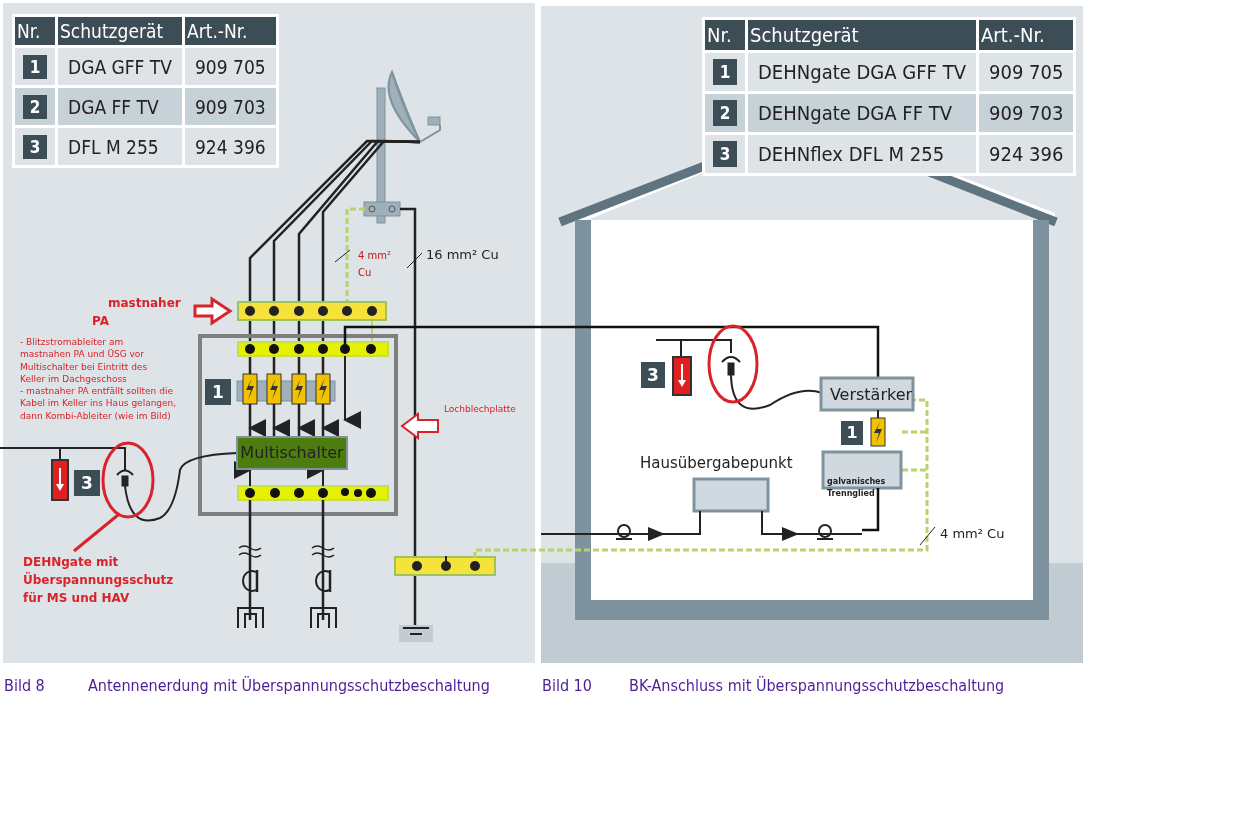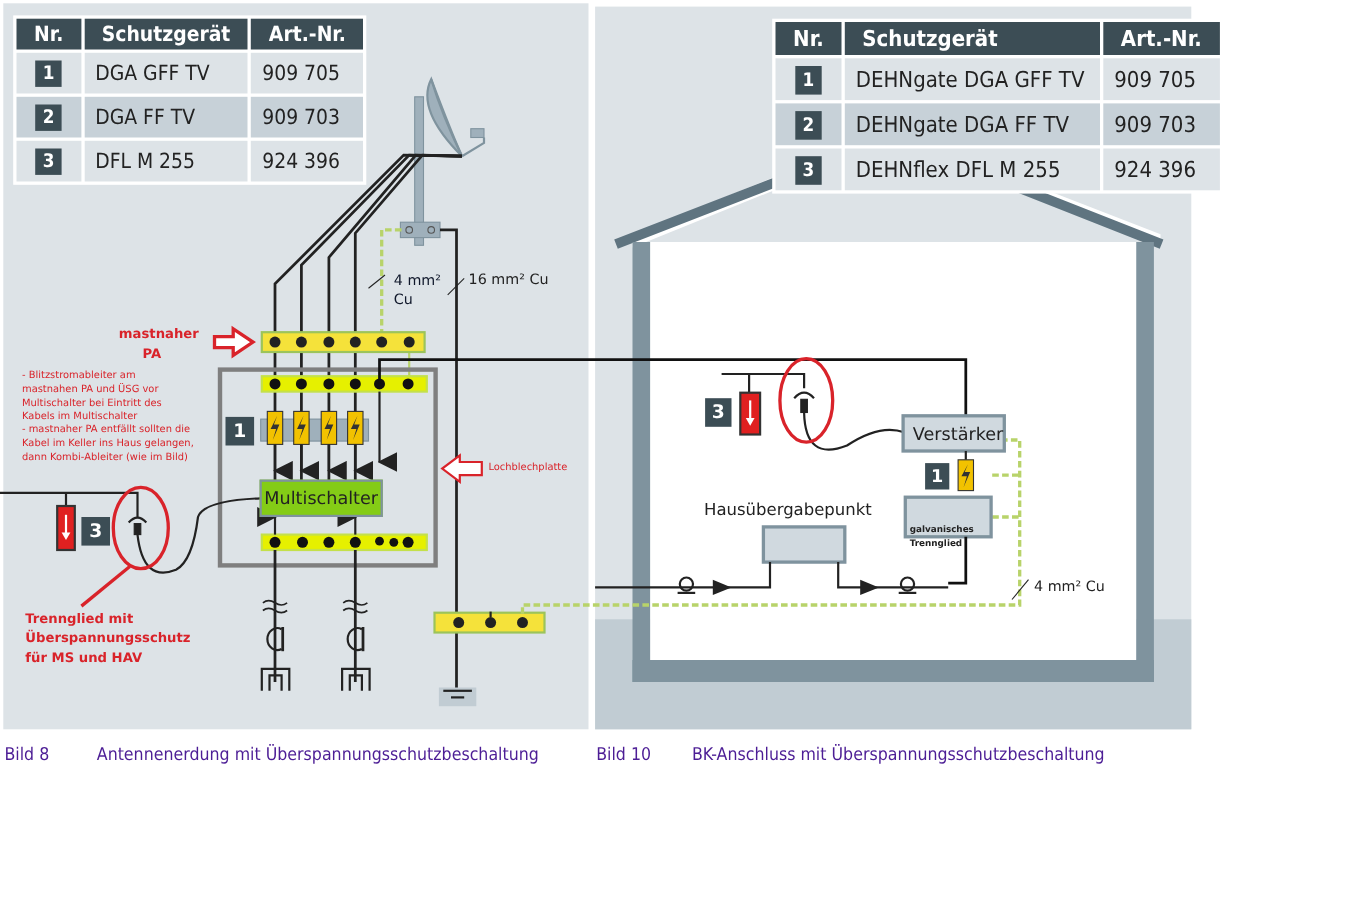--- a/index.html
+++ b/index.html
@@ -1,21 +1,21 @@
 <!DOCTYPE html>
 <html><head>
 <meta charset="utf-8">
 <style>
   html, body { margin:0; padding:0; background:#ffffff; }
   body { width:1243px; height:837px; position:relative; overflow:hidden; font-family:"DejaVu Sans", sans-serif; }
   .panel { position:absolute; background:#dde3e7; }
   #panel-left { left:3px; top:3px; width:532px; height:660px; }
   #panel-right { left:541px; top:6px; width:542px; height:657px; }
   .tbl { position:absolute; border-collapse:separate; border-spacing:3px; background:#ffffff; font-family:"DejaVu Sans Condensed","DejaVu Sans", sans-serif; }
-  .tbl th { background:#3c4d55; color:#fff; font-weight:bold; text-align:left; padding:0 16px; }
+  .tbl th { background:#3c4d55; color:#fff; font-weight:normal; text-align:left; padding:0 2px; }
   .tbl td { background:#dde3e7; color:#222; padding:0 10px; white-space:nowrap; }
   .tbl tr.alt td { background:#c7d1d8; }
   .tbl td.nr { text-align:center; padding:0 8px; }
   .badge { display:inline-block; background:#3c4d55; color:#fff; font-weight:bold; text-align:center; }
   #tbl-left { left:12px; top:14px; font-size:19px; }
   #tbl-left th { height:28px; }
   #tbl-left td { height:37px; }
   #tbl-left .badge { width:24px; height:24px; line-height:24px; font-size:17px; }
   #tbl-right { left:702px; top:17px; font-size:20px; }
   #tbl-right th { height:30px; }
@@ -270,48 +270,48 @@
     <td>909 703</td>
   </tr>
   <tr>
     <td class="nr"><span class="badge">3</span></td>
     <td>DEHNflex DFL M 255</td>
     <td>924 396</td>
   </tr>
 </tbody>
   </table>
 
-<div style="position:absolute;left:358px;top:247px;font-size:13px;color:#0f172a;line-height:17px;">
+<div style="position:absolute;left:358px;top:247px;font-size:10px;color:#b91c1c;line-height:17px;">
   <div>4 mm²</div>
   <div>Cu</div>
 </div>
 <div style="position:absolute;left:426px;top:247px;font-size:13px;color:#222;">16 mm² Cu</div>
 
 <div class="label-red-bold" style="left:108px;top:296px;font-size:12px;">mastnaher</div>
-<div class="label-red-bold" style="left:108px;top:314px;font-size:12px;width:60px;text-align:center;">PA</div>
+<div class="label-red-bold" style="left:92px;top:314px;font-size:12px;width:60px;">PA</div>
 
 <div class="note-red" style="left:20px;top:336px;">
   <div>- Blitzstromableiter am</div>
   <div>mastnahen PA und ÜSG vor</div>
   <div>Multischalter bei Eintritt des</div>
-  <div>Kabels im Multischalter</div>
+  <div>Keller im Dachgeschoss</div>
   <div>- mastnaher PA entfällt sollten die</div>
   <div>Kabel im Keller ins Haus gelangen,</div>
   <div>dann Kombi-Ableiter (wie im Bild)</div>
 </div>
 
 <span class="badge" style="position:absolute;left:205px;top:379px;width:26px;height:26px;line-height:26px;font-size:17px;">1</span>
 <span class="badge" style="position:absolute;left:74px;top:470px;width:26px;height:26px;line-height:26px;font-size:17px;">3</span>
 
-<div style="position:absolute;left:236px;top:436px;width:108px;height:30px;background:#84cc16;border:2px solid #7f939e;font-size:16px;line-height:30px;text-align:center;color:#222;">Multischalter</div>
-
-<div style="position:absolute;left:444px;top:420px;font-size:9px;color:#d9232a;">Lochblechplatte</div>
+<div style="position:absolute;left:236px;top:436px;width:108px;height:30px;background:#4d7c0f;border:2px solid #7f939e;font-size:16px;line-height:30px;text-align:center;color:#222;">Multischalter</div>
+
+<div style="position:absolute;left:444px;top:404px;font-size:9px;color:#d9232a;">Lochblechplatte</div>
 
 <div class="label-red-bold" style="left:23px;top:553px;font-size:12px;line-height:18px;">
-  <div>Trennglied mit</div>
+  <div>DEHNgate mit</div>
   <div>Überspannungsschutz</div>
   <div>für MS und HAV</div>
 </div>
 
 <span class="badge" style="position:absolute;left:641px;top:362px;width:24px;height:26px;line-height:26px;font-size:17px;">3</span>
 <div style="position:absolute;left:824px;top:381px;width:94px;height:28px;font-size:16px;line-height:28px;text-align:center;color:#222;">Verstärker</div>
 <span class="badge" style="position:absolute;left:841px;top:421px;width:22px;height:24px;line-height:24px;font-size:16px;">1</span>
 <div style="position:absolute;left:827px;top:476px;font-size:8px;font-weight:bold;line-height:12px;color:#222;">
   <div>galvanisches</div>
   <div>Trennglied</div>

